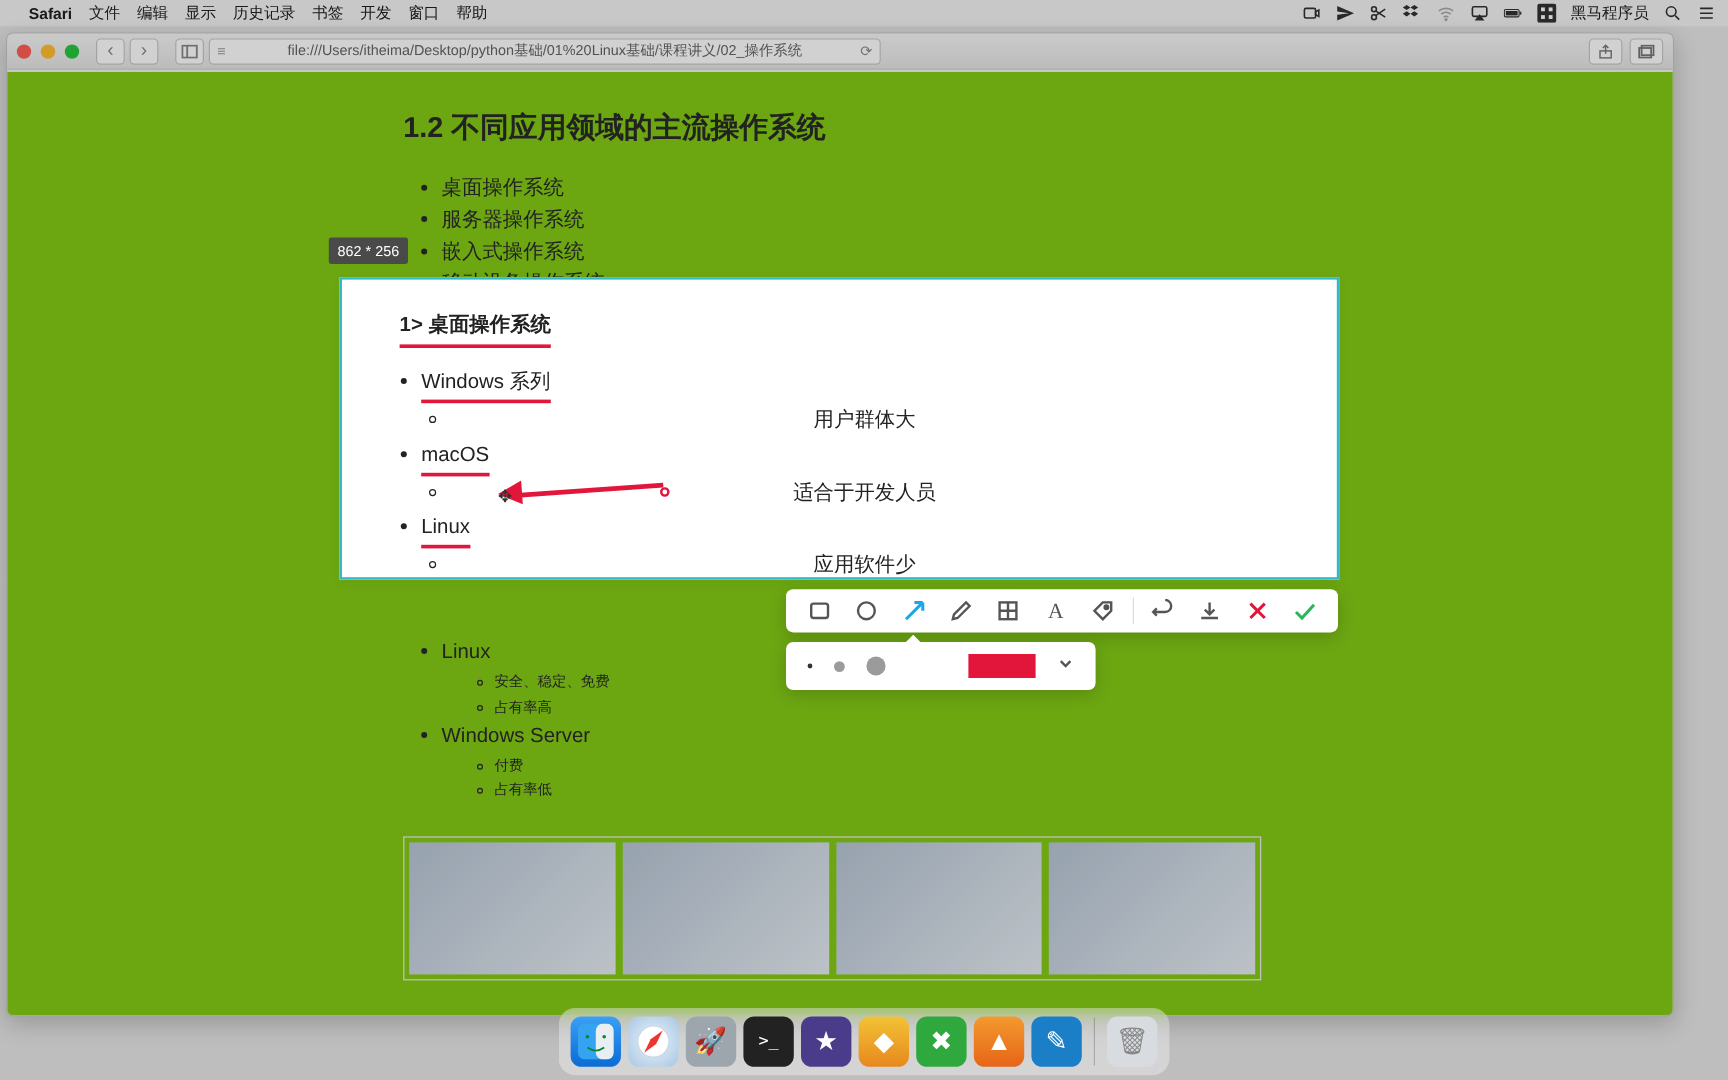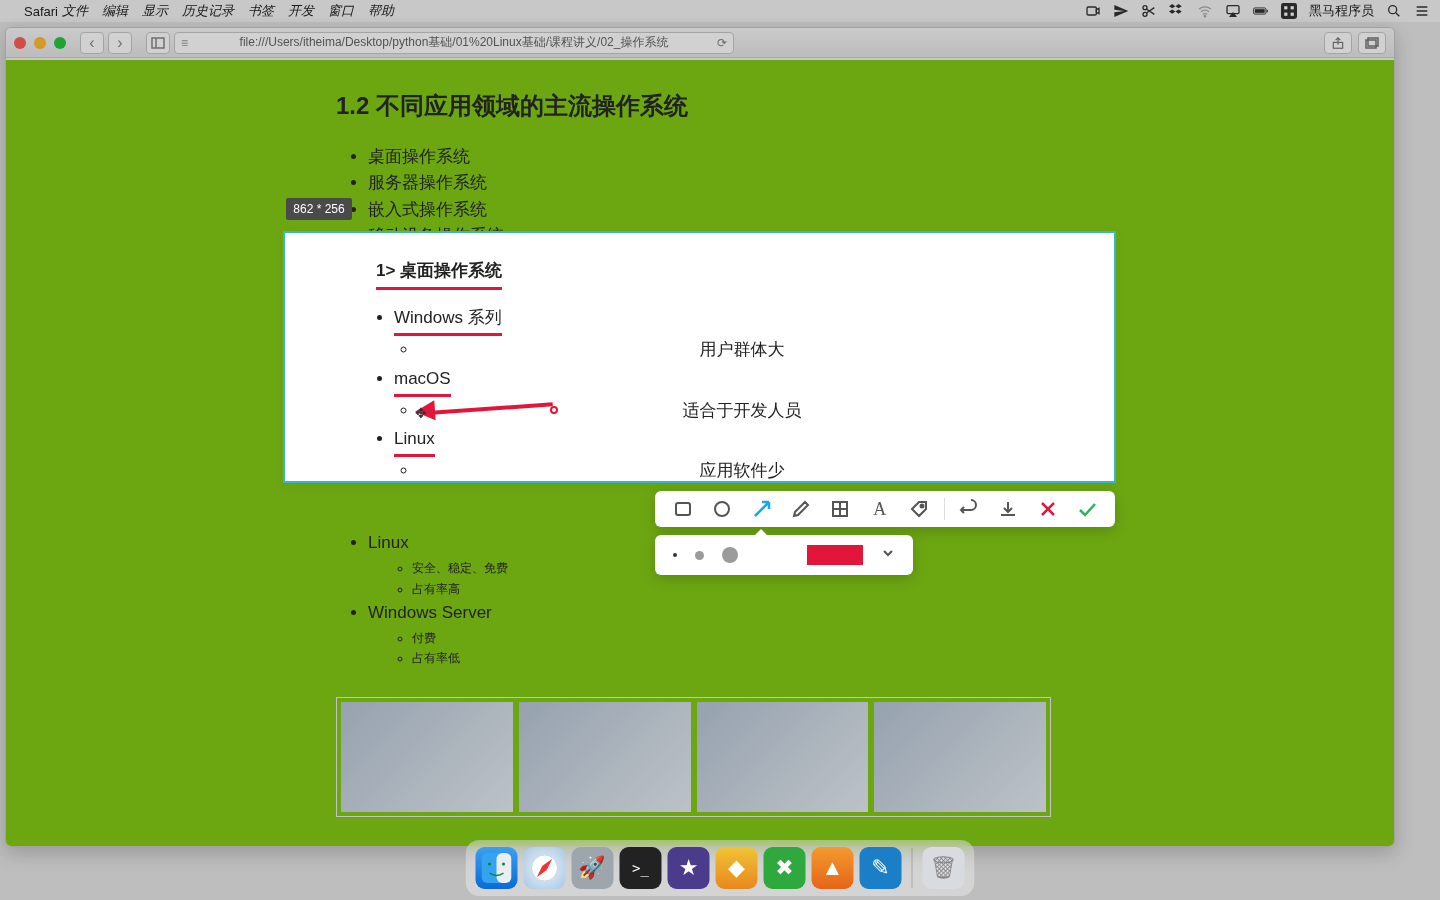--- a/index.html
+++ b/index.html
@@ -1,21 +1,21 @@
 <!DOCTYPE html>
 <html><head>
 <meta charset="utf-8">
 <style>
   * { margin:0; padding:0; box-sizing:border-box; }
   html,body { width:1440px; height:900px; font-family:-apple-system,"Helvetica Neue",Arial,sans-serif; background:#e8e8e8; overflow:hidden; }
   
   .menubar { position:absolute; top:0; left:0; right:0; height:22px; background:rgba(255,255,255,.55); display:flex; align-items:center; font-size:13px; color:#222; padding:0 10px; }
   .menubar .apple { font-size:15px; margin-right:14px; }
-  .menubar .app { font-weight:normal; margin-right:4px; }
-  .menubar .mi { margin-right:14px;font-style:italic; }
+  .menubar .app { font-weight:bold; margin-right:14px; }
+  .menubar .mi { margin-right:14px; }
   .menubar .spacer { flex:1; }
   .menubar .ri { margin-left:12px; display:inline-flex; align-items:center; }
   .menubar svg { width:16px; height:16px; }
   
   .safari { position:absolute; top:27px; left:5px; width:1390px; height:820px; background:#f3f3f3; border-radius:6px; box-shadow:0 6px 20px rgba(0,0,0,.2); overflow:hidden; border:1px solid #c6c6c6;}
   .toolbar { height:30px; background:linear-gradient(#f7f7f7,#e6e6e6); display:flex; align-items:center; padding:0 8px; border-bottom:1px solid #cfcfcf;}
   .traffic { display:flex; gap:8px; margin-right:14px;}
   .dot { width:12px; height:12px; border-radius:50%; }
   .dot.red{background:#ff5f56;} .dot.yellow{background:#ffbd2e;} .dot.green{background:#27c93f;}
   .navbtn { width:24px; height:22px; border:1px solid #c9c9c9; background:#fff; border-radius:4px; display:inline-flex; align-items:center; justify-content:center; color:#888; margin-right:4px;}
@@ -33,22 +33,22 @@
   .subh { font-size:17px; font-weight:700; margin-top:34px; margin-bottom:14px;}
   .ul2 { list-style:disc; margin-left:32px; font-size:17px; line-height:1.7;}
   .ul3 { list-style:circle; margin-left:44px; font-size:12px; line-height:1.7;}
   .imgstrip{margin-top:28px;display:flex;gap:6px;width:715px;height:120px;border:1px solid #eee;padding:4px;}
   .imgstrip div{flex:1;background:linear-gradient(135deg,#b8c6d6,#e6edf3);}
   
   .dim{position:absolute;inset:0;pointer-events:none;}
   .dimpanel{position:absolute;background:rgba(0,0,0,.18);}
   
   .selection{position:absolute;top:231px;left:283px;width:833px;height:252px;background:#fff;border:2px solid #32b8c6;box-shadow:0 3px 10px rgba(0,0,0,.05);}
-  .seltag{position:absolute;top:198px;left:286px;width:66px;height:22px;background:#4a4a4a;color:#fff;font-size:12px;display:flex;align-items:center;justify-content:center;border-radius:2px;}
-  .sel-content{padding:24px 48px;font-size:17px;line-height:1.7;color:#222;margin-left:43px;}
+  .seltag{position:absolute;top:198px;left:274px;width:66px;height:22px;background:#4a4a4a;color:#fff;font-size:12px;display:flex;align-items:center;justify-content:center;border-radius:2px;}
+  .sel-content{padding:24px 48px;font-size:17px;line-height:1.7;color:#222;}
   .sel-content .title{font-weight:700;display:inline-block;border-bottom:3px solid #e1163a;padding-bottom:1px;margin-bottom:14px;}
   .sel-content ul{list-style:disc;margin-left:18px;}
   .sel-content ul ul{list-style:circle;margin-left:24px;text-align:center;}
   .und{display:inline-block;border-bottom:3px solid #e1163a;padding-bottom:0px;}
   
   .arrow{position:absolute;top:170px;left:125px;width:145px;height:20px;pointer-events:none;}
   .arrow .shaft{position:absolute;top:8px;left:18px;width:125px;height:4px;background:#e1163a;transform:rotate(-4deg);transform-origin:left center;}
   .arrow .head{position:absolute;top:-2px;left:5px;width:0;height:0;border-right:20px solid #e1163a;border-top:10px solid transparent;border-bottom:10px solid transparent;transform:rotate(-4deg);}
   .arrow .handle{position:absolute;top:3px;right:-3px;width:8px;height:8px;border:2px solid #e1163a;background:#fff;border-radius:50%;}
   .movecursor{position:absolute;top:172px;left:130px;font-size:14px;color:#333;}

